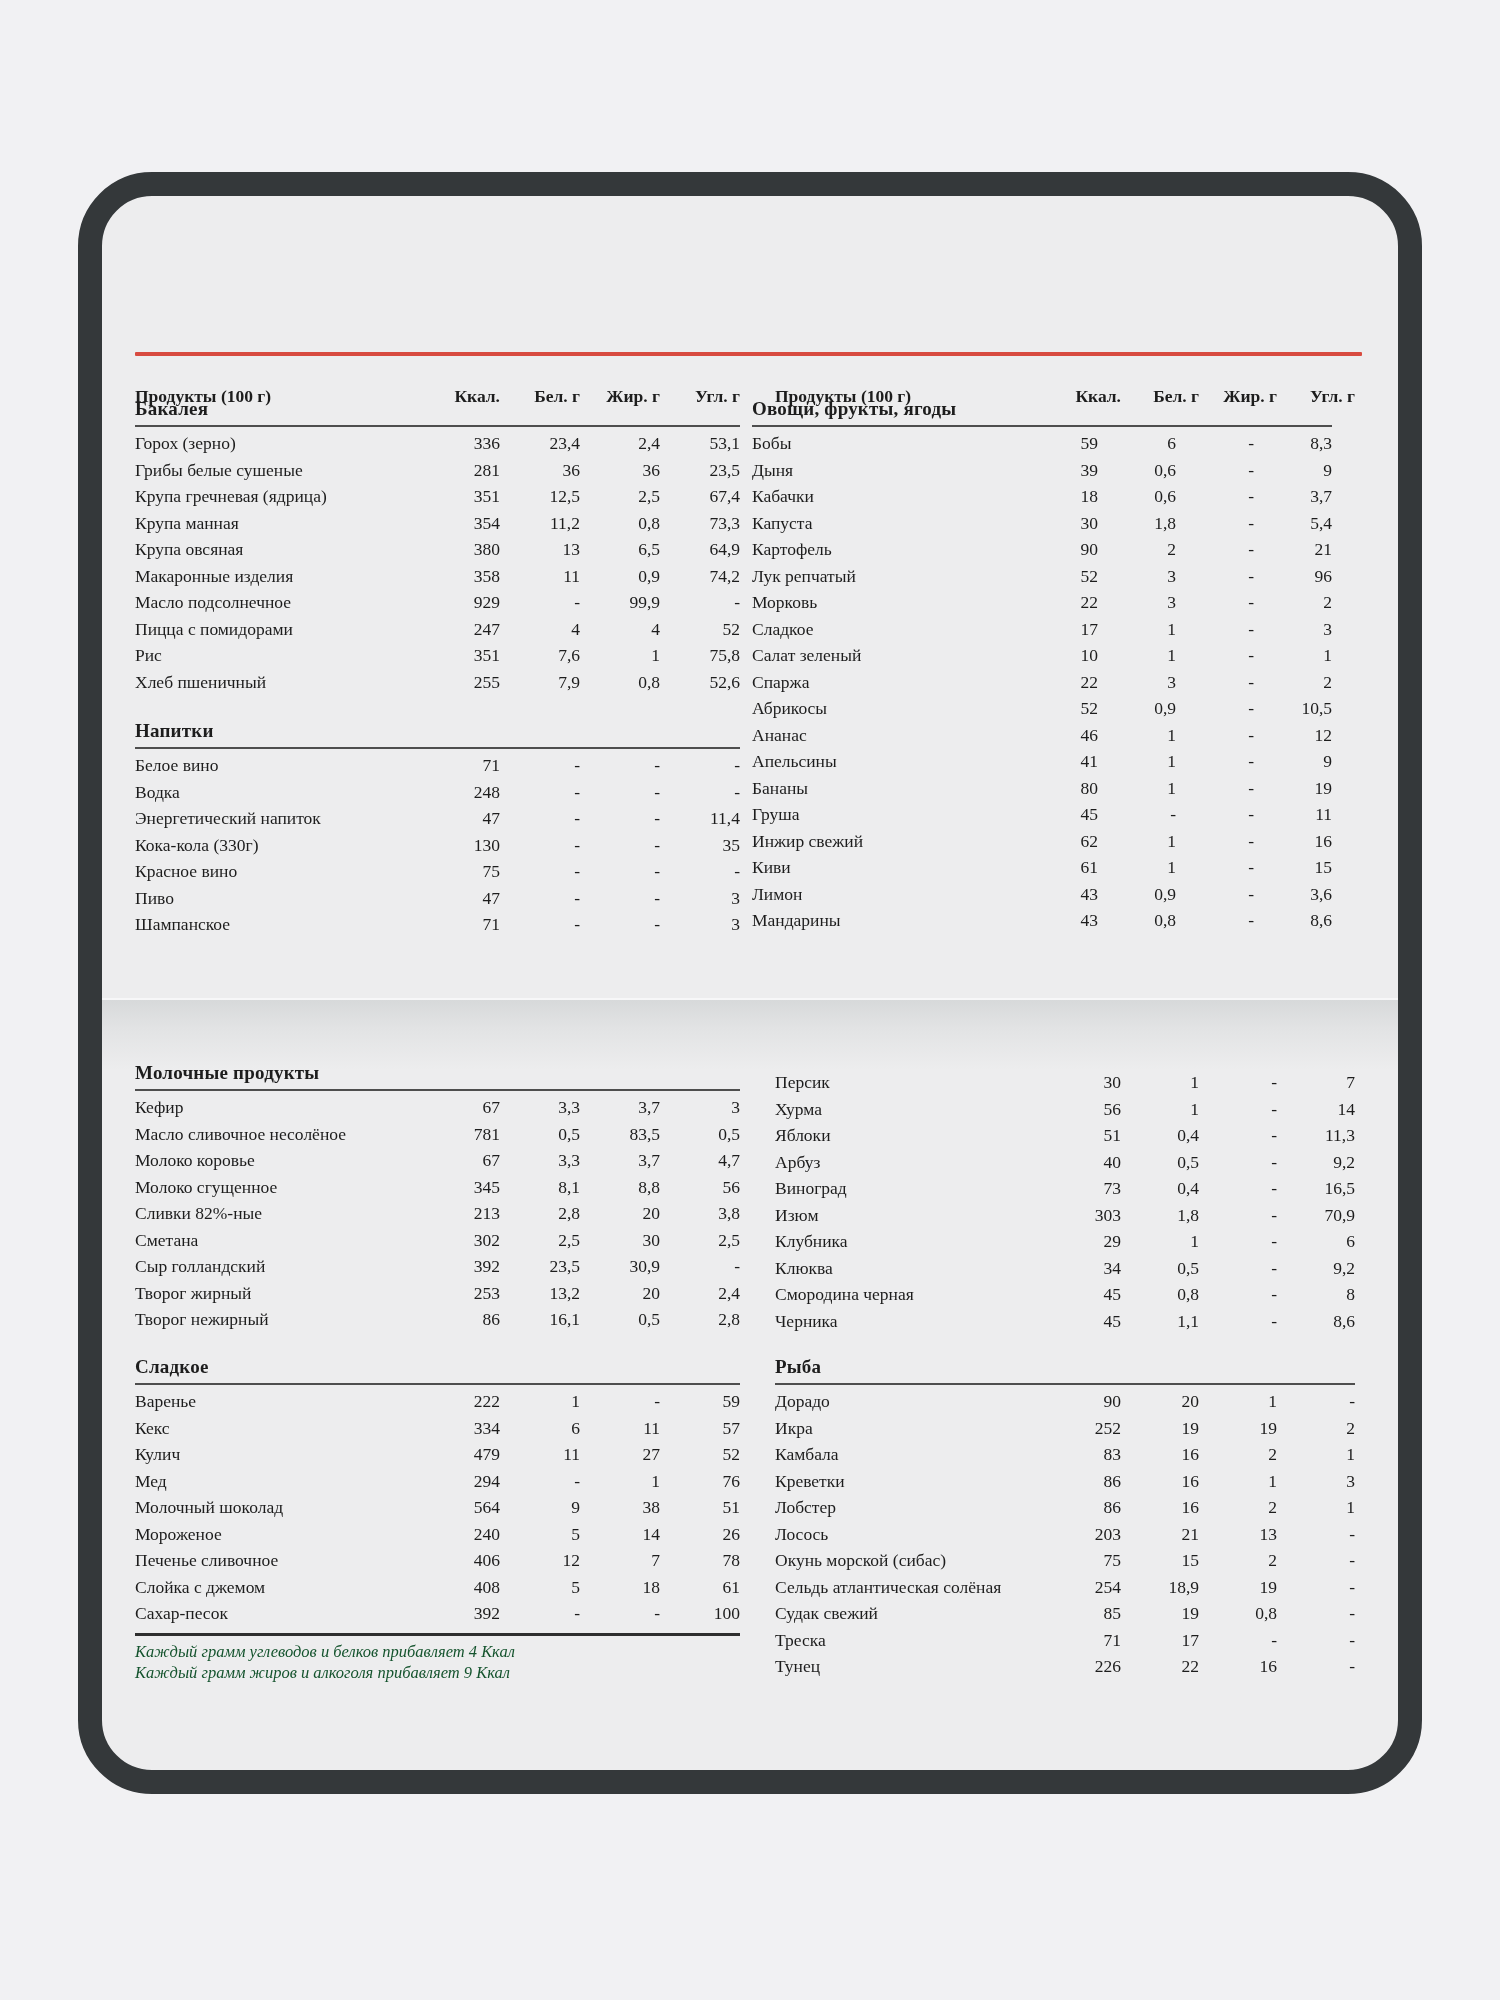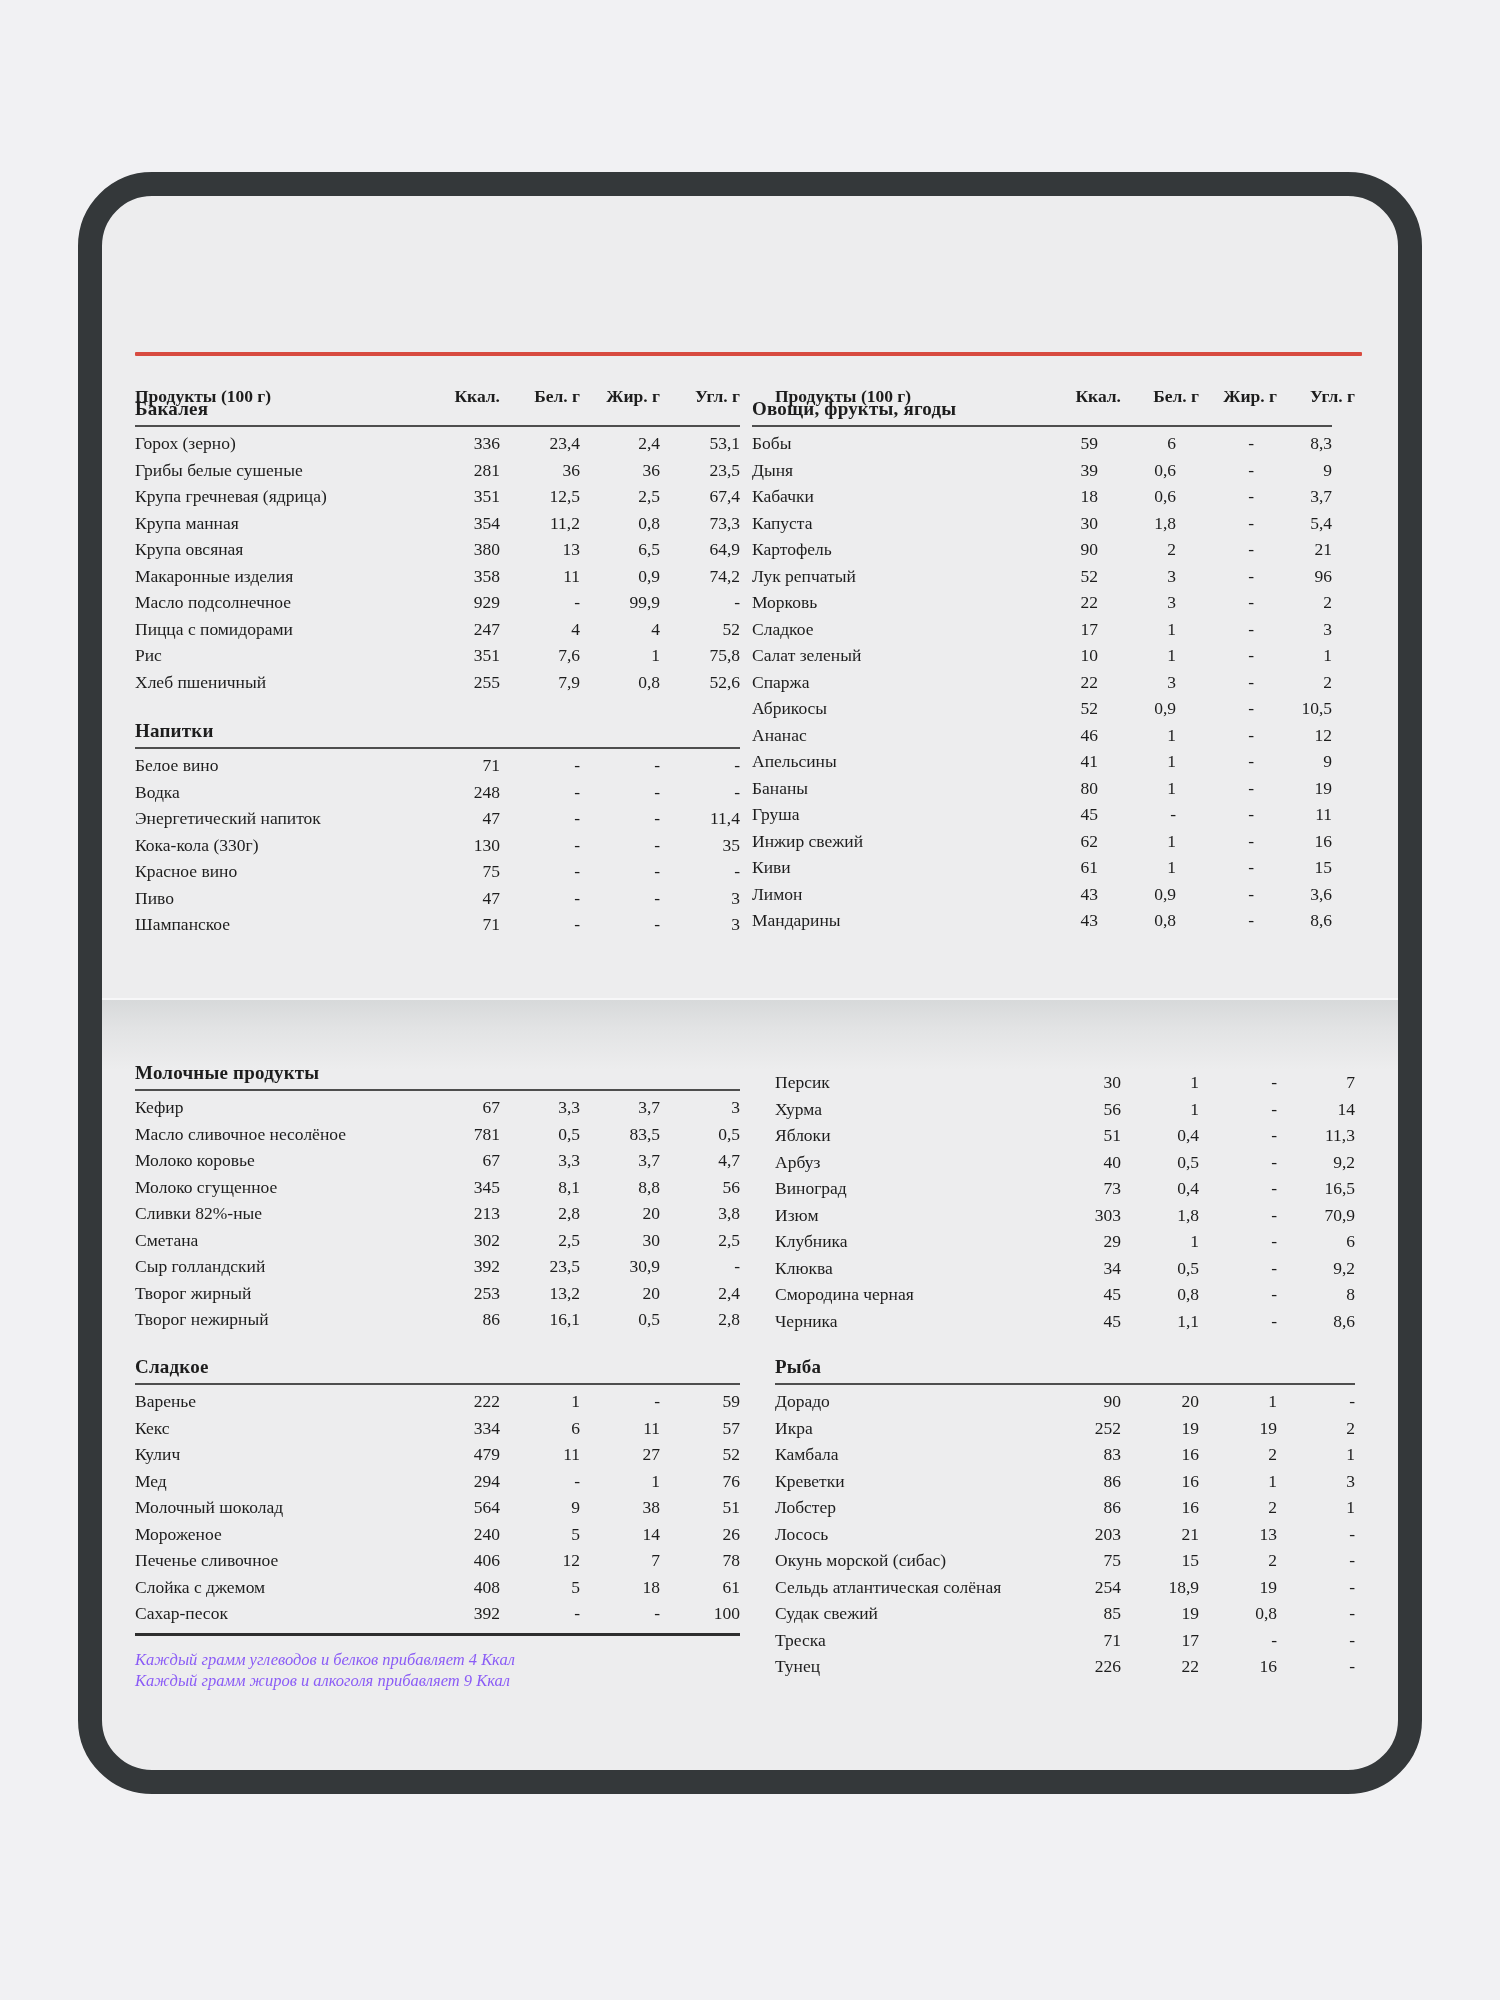--- a/index.html
+++ b/index.html
@@ -40,21 +40,21 @@
   .rows{padding-top:3px;}
   .row{display:flex;height:26.5px;line-height:26.5px;font-size:17.5px;}
   #sec-bakaleya{left:135px;top:398px;width:605px;}
   #sec-napitki{left:135px;top:720px;width:605px;}
   #sec-ovoshchi{left:752px;top:398px;width:580px;}
   #sec-molochnye{left:135px;top:1062px;width:605px;}
   #sec-sladkoe{left:135px;top:1356px;width:605px;}
   #sec-ovoshchi2{left:775px;top:1066px;width:580px;}
   #sec-ryba{left:775px;top:1356px;width:580px;}
   .endrule{margin-top:6px;border-top:3px solid #2e2e2e;}
-  .footnote{padding-top:5px;font-style:italic;font-size:16.5px;line-height:21px;color:#8b5cf6;margin-top:8px;}
+  .footnote{padding-top:5px;font-style:italic;font-size:16.5px;line-height:21px;color:#14532d;}
 </style>
 </head>
 <body>
 
 <div class="canvas">
   <div class="frame"></div>
   <div class="crease"></div>
 
   <div class="rule-red"></div>
 

